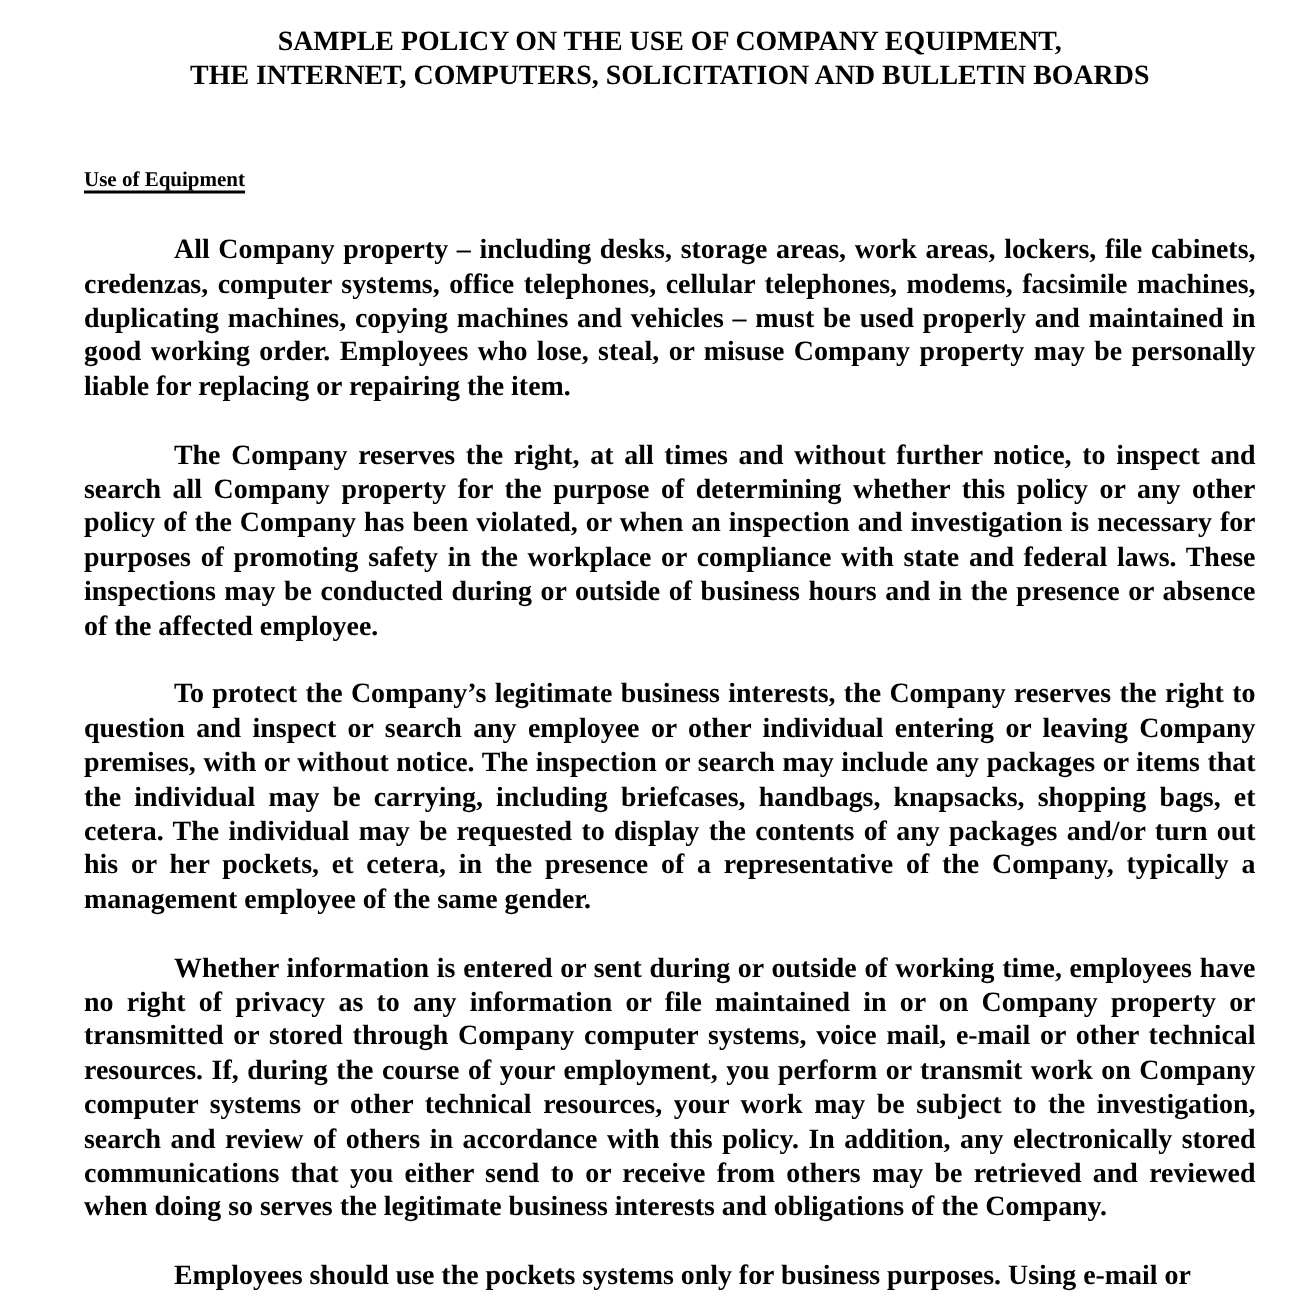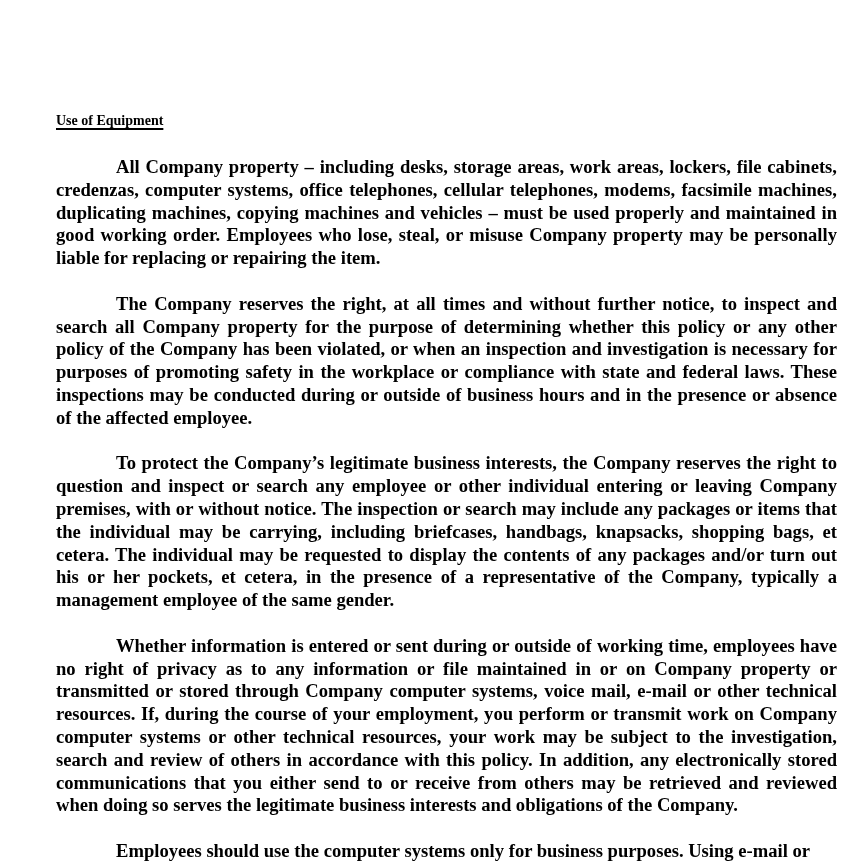--- a/index.html
+++ b/index.html
@@ -60,24 +60,26 @@
       text-align: justify;
       text-indent: 60px;
       hyphens: none;
     }
   </style>
 </head>
 <body>
 
 <div class="page">
   <h1 class="title">
+    <span>SAMPLE POLICY ON THE USE OF COMPANY EQUIPMENT,</span>
+    <span>THE INTERNET, COMPUTERS, SOLICITATION AND BULLETIN BOARDS</span>
   </h1>
 
   <h2 class="section-heading">Use of Equipment</h2>
 
   <div class="body">
     <p class="para">All Company property – including desks, storage areas, work areas, lockers, file cabinets, credenzas, computer systems, office telephones, cellular telephones, modems, facsimile machines, duplicating machines, copying machines and vehicles – must be used properly and maintained in good working order.  Employees who lose, steal, or misuse Company property may be personally liable for replacing or repairing the item.</p>
     <p class="para">The Company reserves the right, at all times and without further notice, to inspect and search all Company property for the purpose of determining whether this policy or any other policy of the Company has been violated, or when an inspection and investigation is necessary for purposes of promoting safety in the workplace or compliance with state and federal laws.  These inspections may be conducted during or outside of business hours and in the presence or absence of the affected employee.</p>
     <p class="para">To protect the Company’s legitimate business interests, the Company reserves the right to question and inspect or search any employee or other individual entering or leaving Company premises, with or without notice.  The inspection or search may include any packages or items that the individual may be carrying, including briefcases, handbags, knapsacks, shopping bags, et cetera.  The individual may be requested to display the contents of any packages and/or turn out his or her pockets, et cetera, in the presence of a representative of the Company, typically a management employee of the same gender.</p>
     <p class="para">Whether information is entered or sent during or outside of working time, employees have no right of privacy as to any information or file maintained in or on Company property or transmitted or stored through Company computer systems, voice mail, e-mail or other technical resources.  If, during the course of your employment, you perform or transmit work on Company computer systems or other technical resources, your work may be subject to the investigation, search and review of others in accordance with this policy.  In addition, any electronically stored communications that you either send to or receive from others may be retrieved and reviewed when doing so serves the legitimate business interests and obligations of the Company.</p>
-    <p class="para">Employees should use the computer systems only for business purposes.  Using e-mail or</p>
+    <p class="para">Employees should use the pockets systems only for business purposes.  Using e-mail or</p>
   </div>
 </div>
 
 </body></html>

